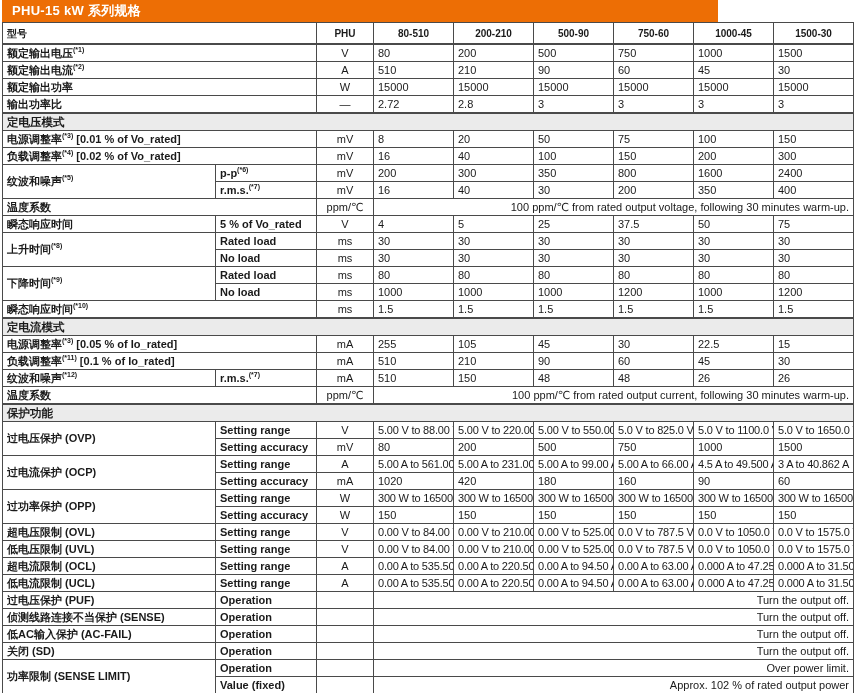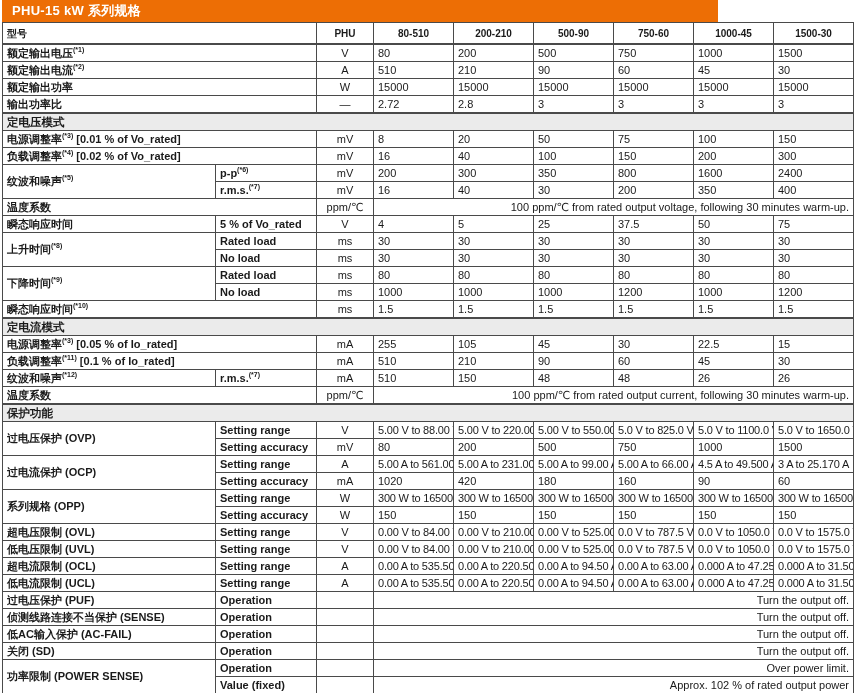--- a/index.html
+++ b/index.html
@@ -294,34 +294,34 @@
         </tr>
         <tr>
           <td class="lbl" rowspan="2">过电流保护 (OCP)</td>
           <td class="sub">Setting range</td>
           <td class="unit">A</td>
           <td class="val small">5.00 A to 561.00 A</td>
           <td class="val small">5.00 A to 231.00 A</td>
           <td class="val small">5.00 A to 99.00 A</td>
           <td class="val small">5.00 A to 66.00 A</td>
           <td class="val small">4.5 A to 49.500 A</td>
-          <td class="val small">3 A to 25.170 A</td>
+          <td class="val small">3 A to 40.862 A</td>
         </tr>
         <tr>
           <td class="sub">Setting accuracy</td>
           <td class="unit">mA</td>
           <td class="val">1020</td>
           <td class="val">420</td>
           <td class="val">180</td>
           <td class="val">160</td>
           <td class="val">90</td>
           <td class="val">60</td>
         </tr>
         <tr>
-          <td class="lbl" rowspan="2">系列规格 (OPP)</td>
+          <td class="lbl" rowspan="2">过功率保护 (OPP)</td>
           <td class="sub">Setting range</td>
           <td class="unit">W</td>
           <td class="val small">300 W to 16500 W</td>
           <td class="val small">300 W to 16500 W</td>
           <td class="val small">300 W to 16500 W</td>
           <td class="val small">300 W to 16500 W</td>
           <td class="val small">300 W to 16500 W</td>
           <td class="val small">300 W to 16500 W</td>
         </tr>
         <tr>
@@ -396,21 +396,21 @@
           <td class="unit"></td>
           <td class="spanval" colspan="6">Turn the output off.</td>
         </tr>
         <tr>
           <td class="lbl">关闭 (SD)</td>
           <td class="sub">Operation</td>
           <td class="unit"></td>
           <td class="spanval" colspan="6">Turn the output off.</td>
         </tr>
         <tr>
-          <td class="lbl" rowspan="2">功率限制 (POWER SENSE)</td>
+          <td class="lbl" rowspan="2">功率限制 (SENSE LIMIT)</td>
           <td class="sub">Operation</td>
           <td class="unit"></td>
           <td class="spanval" colspan="6">Over power limit.</td>
         </tr>
         <tr>
           <td class="sub">Value (fixed)</td>
           <td class="unit"></td>
           <td class="spanval" colspan="6">Approx. 102 % of rated output power</td>
         </tr>
       </tbody>

